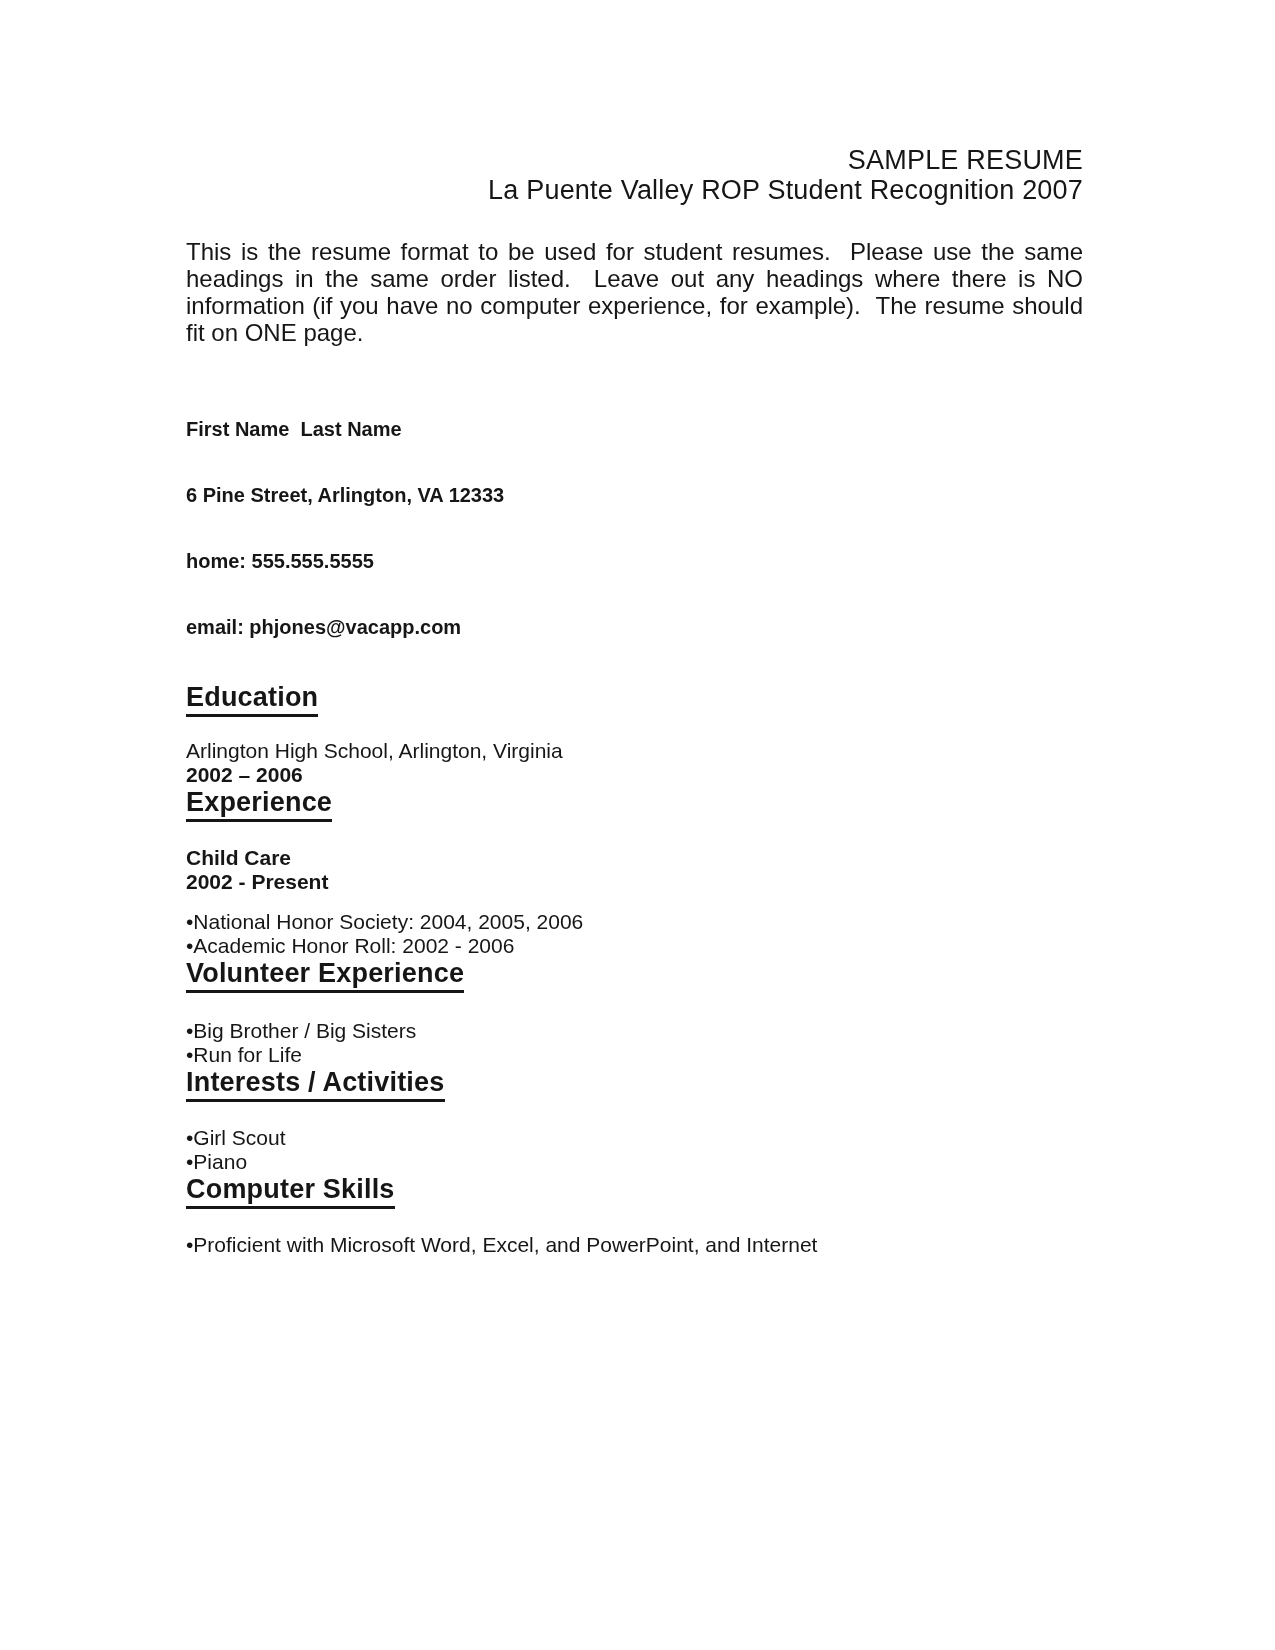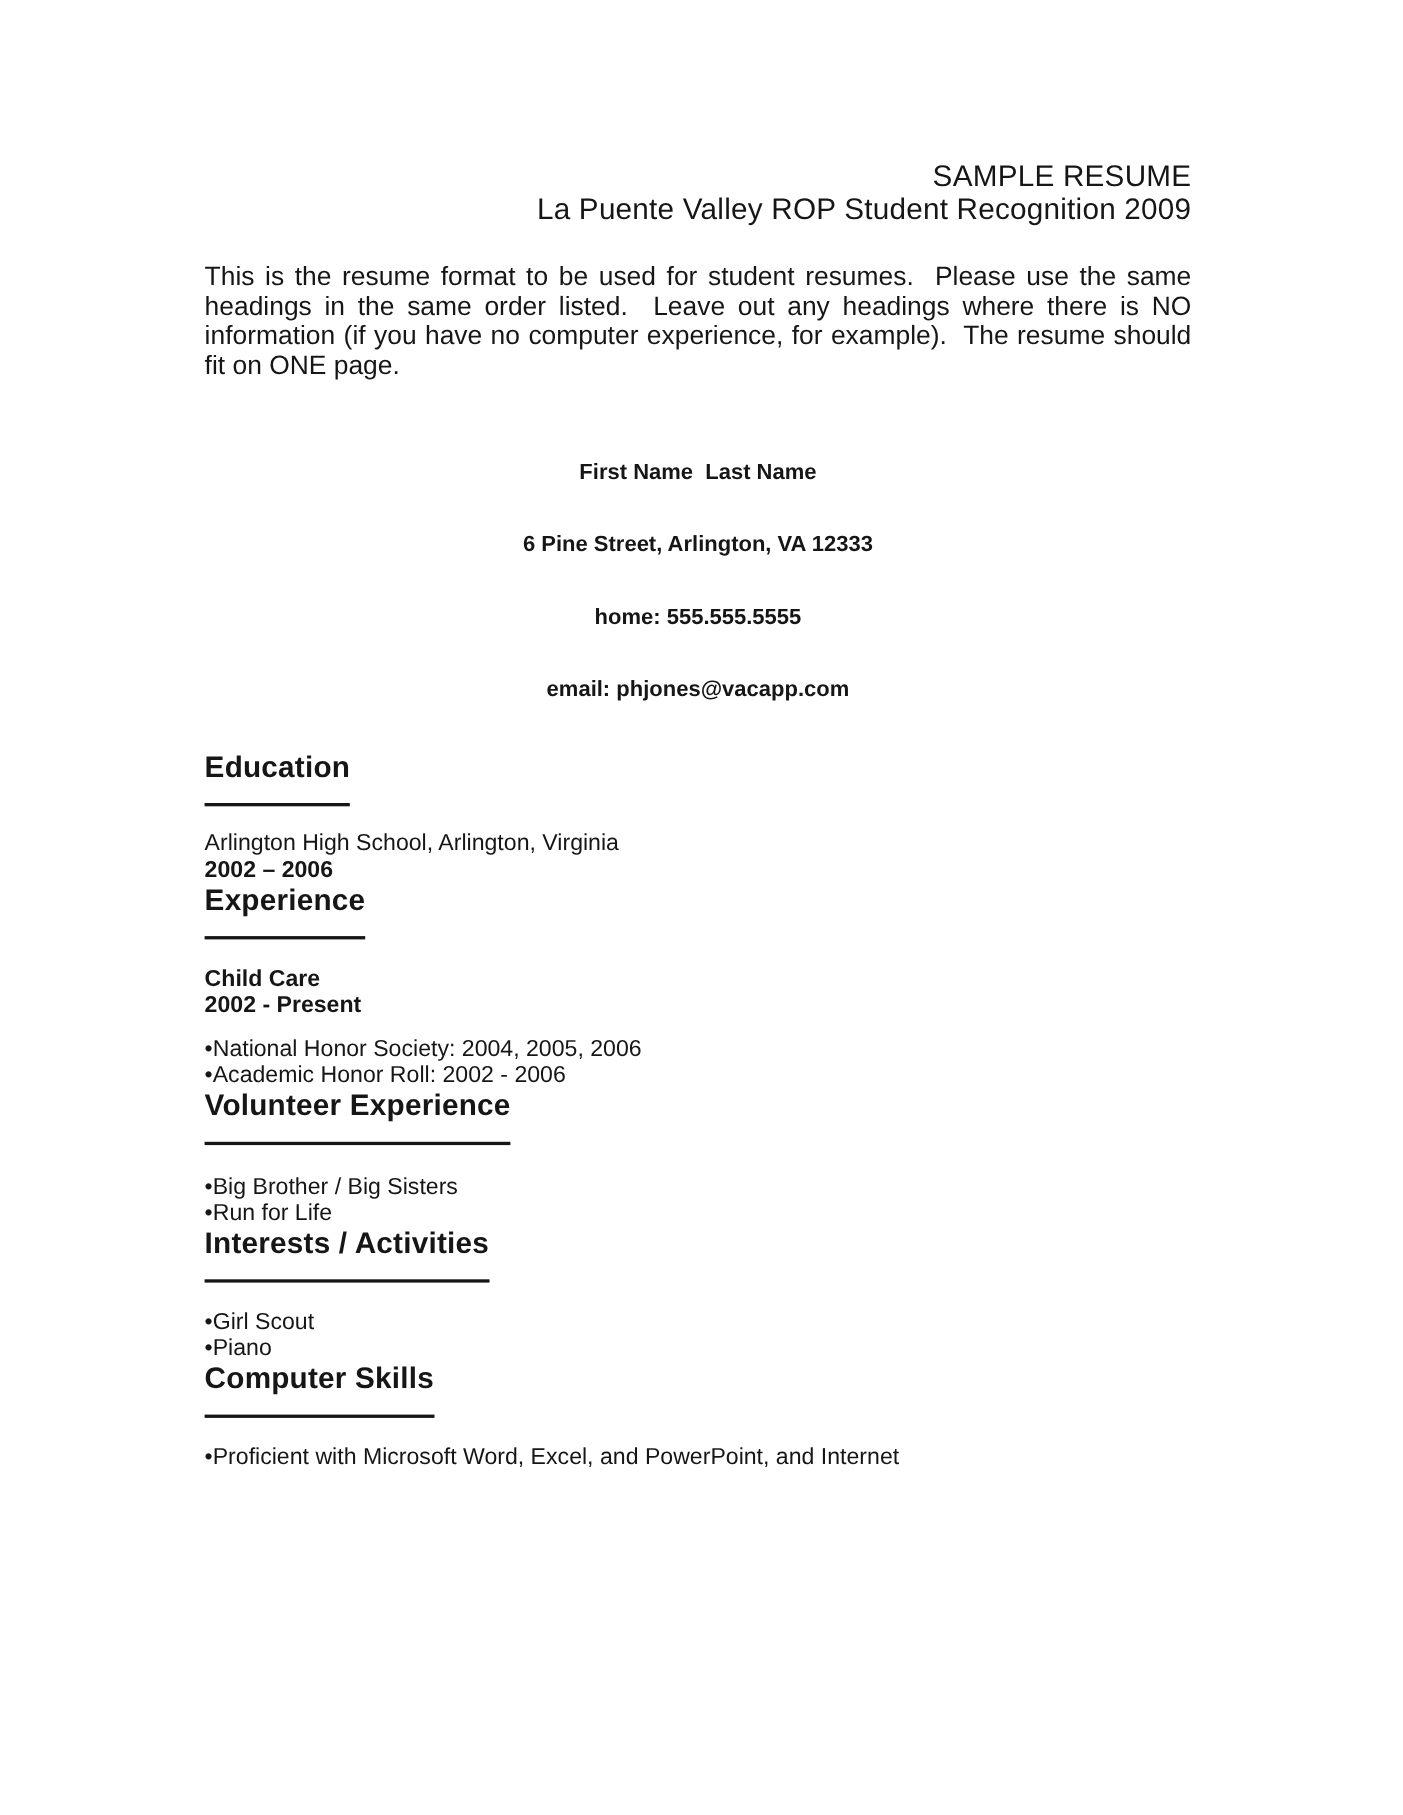--- a/index.html
+++ b/index.html
@@ -27,37 +27,36 @@
   }
   .intro {
     margin: 33px 0 0 0;
     font-size: 24px;
     line-height: 27px;
     text-align: justify;
     white-space: pre-wrap;
   }
   .contact {
     margin-top: 28px;
-    text-align: center;
     font-weight: bold;
     font-size: 20px;
     line-height: 22px;
     white-space: pre-wrap;
   }
   h2.section-heading {
     margin: 0;
     font-size: 27px;
     font-weight: bold;
     line-height: 30px;
     letter-spacing: 0.2px;
   }
   h2.section-heading .hu {
     display: inline-block;
     border-bottom: 3px solid currentColor;
-    padding-bottom: 18px;
+    padding-bottom: 2px;
     text-align: center;
   }
   .body-text {
     font-size: 21px;
     line-height: 24px;
   }
   .bold { font-weight: bold; }
   .bullet::before { content: "\2022 "; }
   
   .mt-edu-h   { margin-top: 32px; }
@@ -74,21 +73,21 @@
   .mt-cs-h    { margin-top: 28px; }
   .mt-cs-c    { margin-top: 24px; }
 </style>
 </head>
 <body>
 
 <div class="page">
 
   <div class="doc-title">
     <div>SAMPLE RESUME</div>
-    <div>La Puente Valley ROP Student Recognition 2009</div>
+    <div>La Puente Valley ROP Student Recognition 2007</div>
   </div>
 
   <p class="intro">This is the resume format to be used for student resumes.  Please use the same headings in the same order listed.  Leave out any headings where there is NO information (if you have no computer experience, for example).  The resume should fit on ONE page.</p>
 
   <div class="contact">
     <div>First Name  Last Name</div>
     <div>6 Pine Street, Arlington, VA 12333</div>
     <div>home: 555.555.5555</div>
     <div>email: phjones@vacapp.com</div>
   </div>

